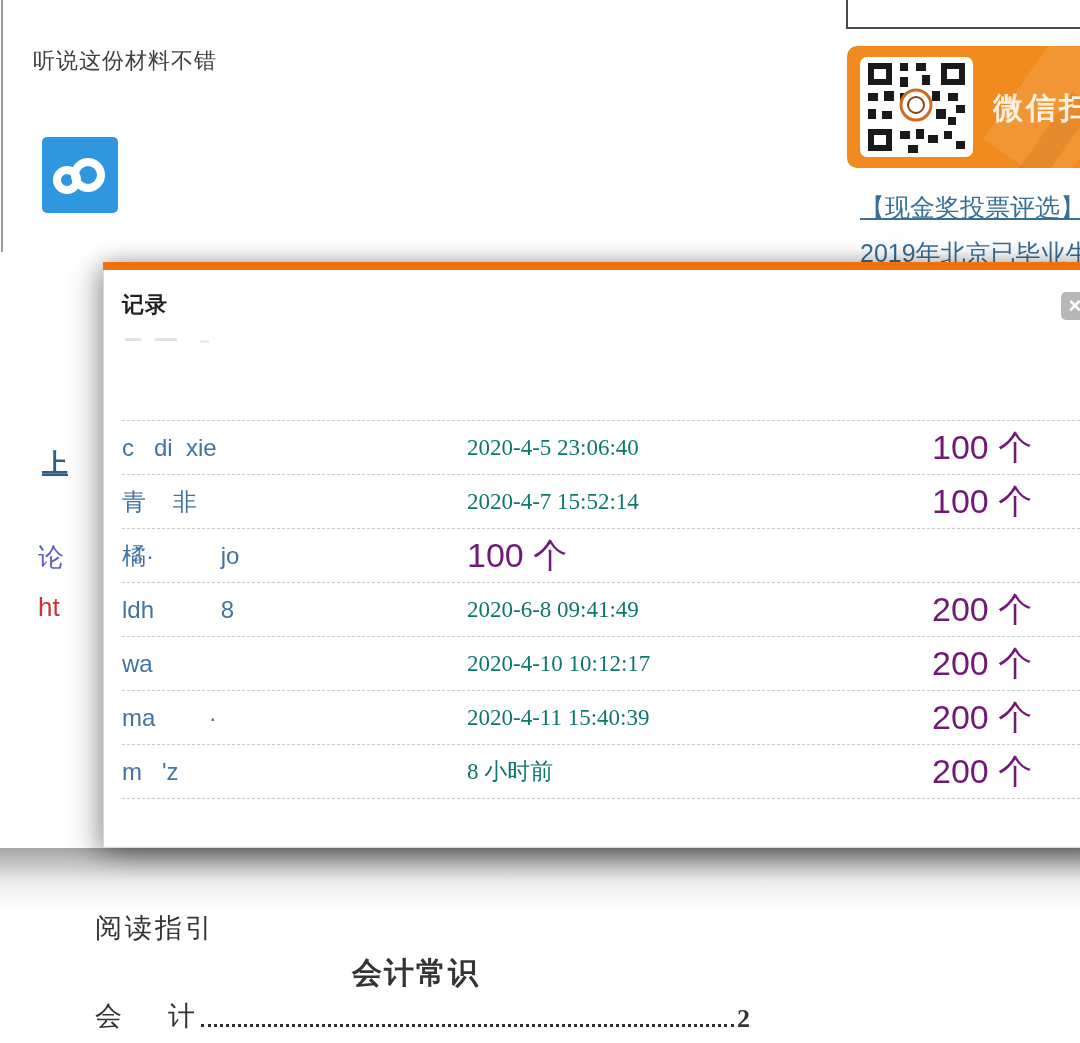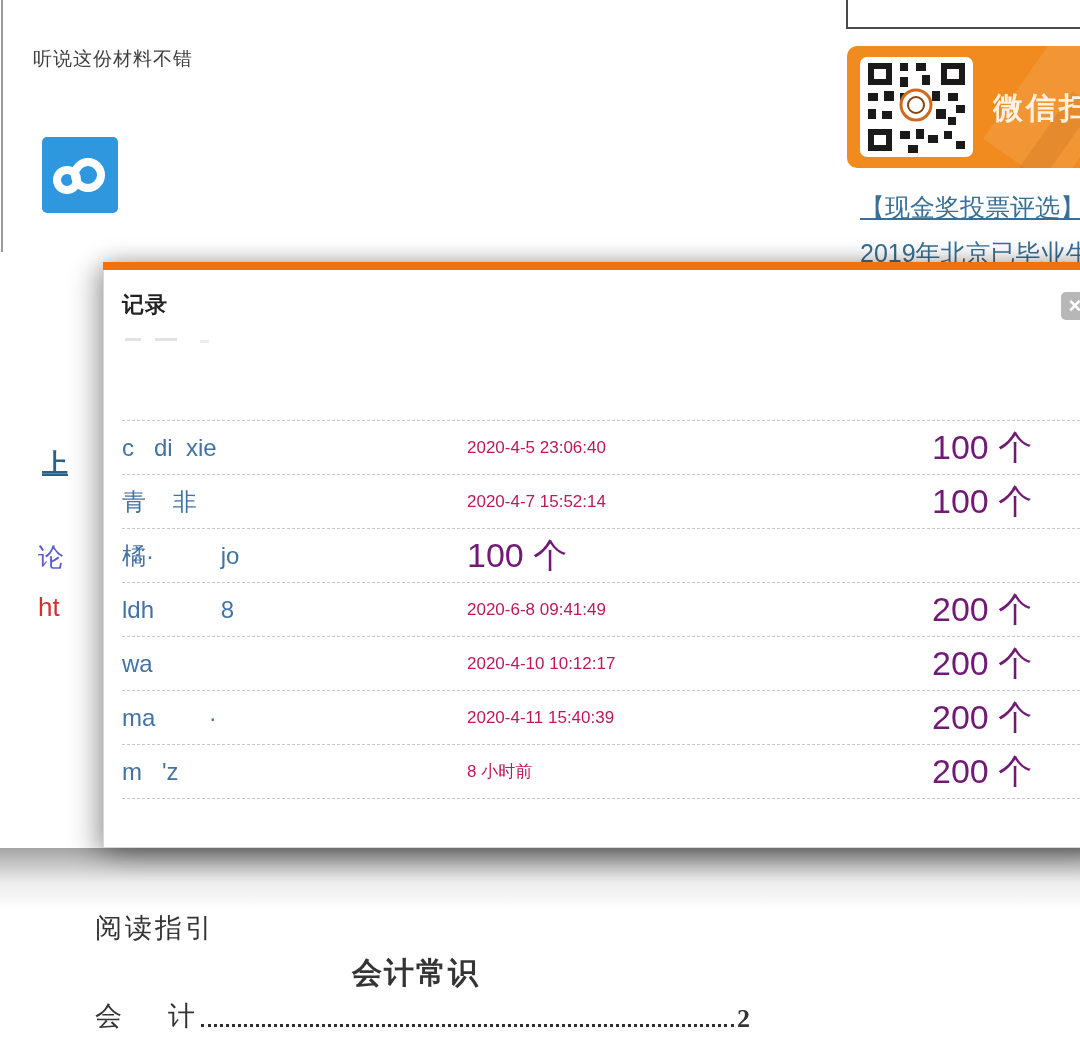--- a/index.html
+++ b/index.html
@@ -4,21 +4,21 @@
 <style>
   html,body{margin:0;padding:0;background:#fff;}
   #stage{
     position:relative;width:1080px;height:1043px;overflow:hidden;background:#fff;
     font-family:"Liberation Sans","DejaVu Sans",sans-serif;
   }
   .abs{position:absolute;}
 
   
   .left-rule{left:1px;top:0;width:2px;height:252px;background:#9b9b9b;}
-  .teaser{left:33px;top:46px;font-size:19px;color:#3f3f3f;letter-spacing:1px;}
+  .teaser{left:33px;top:46px;font-size:22px;color:#3f3f3f;letter-spacing:1px;}
   .weiyun{left:42px;top:137px;width:76px;height:76px;background:#2e97de;border-radius:5px;
           display:flex;align-items:center;justify-content:center;}
   .corner-v{left:846px;top:0;width:2px;height:28px;background:#4a4a4a;}
   .corner-h{left:846px;top:27px;width:234px;height:2px;background:#4a4a4a;}
 
   .banner{left:847px;top:46px;width:233px;height:122px;background:#f18a1f;
           border-radius:10px 0 0 10px;overflow:hidden;}
   .banner .wm1{position:absolute;right:-28px;top:-18px;width:90px;height:150px;
           background:rgba(255,255,255,0.10);transform:rotate(35deg);}
   .banner .wm2{position:absolute;right:18px;bottom:-40px;width:26px;height:120px;
@@ -62,21 +62,21 @@
      border-radius:5px;color:#fff;font-size:22px;font-weight:bold;line-height:27px;text-align:center;cursor:pointer;}
   .remnant{position:absolute;background:#e2e2e2;height:3px;}
   .r1{left:21px;top:76px;width:16px;}
   .r2{left:51px;top:76px;width:22px;}
   .r3{left:96px;top:78px;width:9px;background:#ececec;}
 
   .mtable{position:absolute;left:18px;right:18px;top:158px;}
   .mrow{display:flex;align-items:center;height:53px;border-bottom:1px dashed #c9c9c9;}
   .mrow:first-child{border-top:1px dashed #c9c9c9;}
   .cell-user{width:345px;font-size:24px;color:#4273a3;position:relative;white-space:nowrap;overflow:hidden;}
-  .cell-time{width:465px;font-size:17px;color:#be185d;}
+  .cell-time{width:465px;font-size:23px;color:#0f766e;font-family:Liberation Serif, serif;}
   .cell-count{flex:1;font-size:34px;color:#701a75;}
   .mask{position:absolute;background:#fff;top:8px;height:36px;}
   .mask-row2{left:51px;width:13px;}
 </style>
 </head>
 <body>
 
 <div id="stage">
 
   <div class="abs left-rule"></div>

